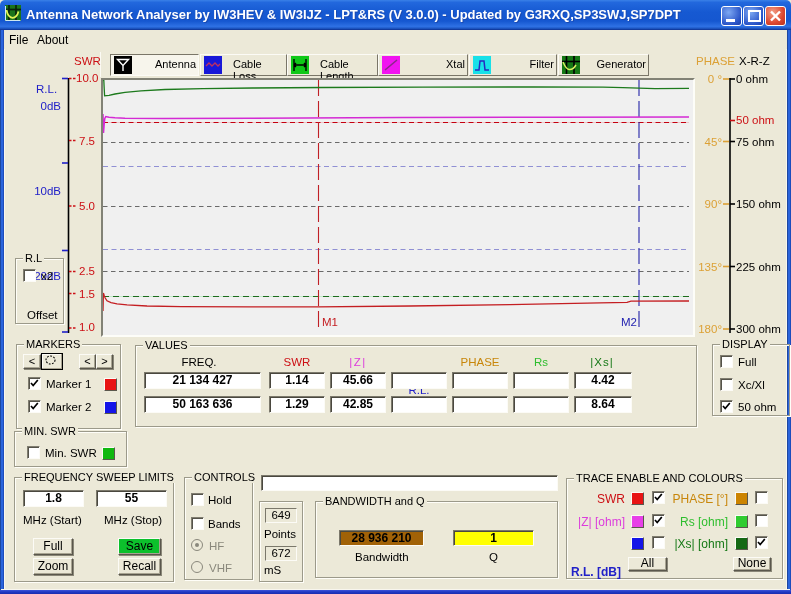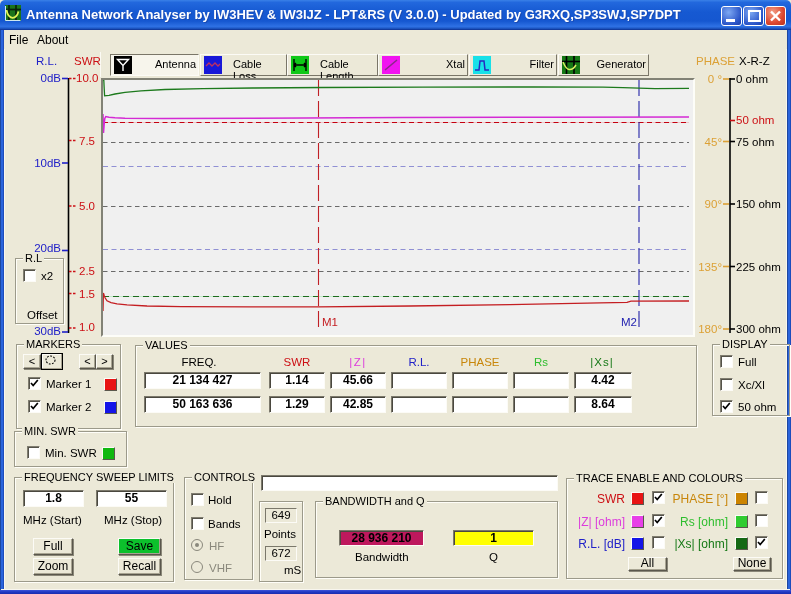--- a/index.html
+++ b/index.html
@@ -16,21 +16,21 @@
 .gt{position:absolute;top:-6px;left:7px;background:#ECE9D8;padding:0 2px;font-size:11px;line-height:11px;white-space:nowrap;}
 .btn{background:#ECE9D8;border:1px solid;border-color:#fcfbf6 #5a574c #5a574c #fcfbf6;box-shadow:inset -1px -1px 0 #a8a492,1px 1px 0 #8a8778;font-size:12px;text-align:center;color:#000;}
 .inp{background:#fff;border:1px solid;border-color:#7b786b #fcfbf6 #fcfbf6 #7b786b;box-shadow:inset 1px 1px 0 #4a483f;font-weight:bold;font-size:12px;text-align:center;}
 .cb{width:11px;height:11px;background:#fff;border:1px solid;border-color:#807d70 #fcfbf6 #fcfbf6 #807d70;box-shadow:inset 1px 1px 0 #55534a;}
 .cbl{font-size:11.5px;white-space:nowrap;}
 .sq{width:11px;height:11px;border:1px solid;border-color:#fcfbf6 #5a574c #5a574c #fcfbf6;}
 .tbtn{top:54px;height:20px;background:#ECE9D8;border:1px solid;border-color:#fcfbf6 #7a7668 #7a7668 #fcfbf6;font-size:12px;}
 .ticon{position:absolute;left:3px;top:1px;width:18px;height:18px;}
 .tlabel{position:absolute;right:2px;top:3px;font-size:11px;margin-left:32px;}
 svg{display:block;}
-.rl{color:#2121C8;}.red{color:#CC0f14;}.org{color:#C8860a;}.org2{color:#dca136;}.mag{color:#DC3CDC;}.grn{color:#2ebe2e;}.dgrn{color:#157815;}
+.rl{color:#2121C8;margin-top:28px;}.red{color:#CC0f14;}.org{color:#C8860a;}.org2{color:#dca136;}.mag{color:#DC3CDC;}.grn{color:#2ebe2e;}.dgrn{color:#157815;}
 .axlab{font-size:11.5px;white-space:nowrap;position:absolute;}
 </style></head>
 <body>
 <div id="win">
 
  <div class="ab side" style="left:0;top:29px;width:4px;height:561px;"></div>
  <div class="ab side" style="right:0;top:29px;width:4px;height:561px;"></div>
  <div class="ab" style="left:4px;top:29px;width:1px;height:560px;background:#f8f6ee;"></div>
  <div class="ab" style="left:786px;top:29px;width:1px;height:560px;background:#f8f6ee;"></div>
  <div class="ab" style="left:1px;top:589px;width:789px;height:1px;background:#f8f6ee;"></div>
@@ -313,28 +313,28 @@
       </div>
   <div class="ab cbl" style="left:24px;top:62px;color:#8a887c;">HF</div>
   <div class="ab" style="left:6px;top:83px;width:10px;height:10px;border-radius:50%;border:1px solid #8a887c;background:#ECE9D8;"></div>
   <div class="ab cbl" style="left:24px;top:84px;color:#8a887c;">VHF</div>
  </div>
 
  <div class="ab gb" style="left:259px;top:501px;width:42px;height:79px;">
   <div class="ab" style="left:5px;top:6px;width:30px;height:13px;border:1px solid;border-color:#7b786b #fcfbf6 #fcfbf6 #7b786b;text-align:center;font-size:11.5px;line-height:13px;">649</div>
   <div class="ab cbl" style="left:4px;top:26px;">Points</div>
   <div class="ab" style="left:5px;top:44px;width:30px;height:13px;border:1px solid;border-color:#7b786b #fcfbf6 #fcfbf6 #7b786b;text-align:center;font-size:11.5px;line-height:13px;">672</div>
-  <div class="ab cbl" style="left:24px;top:62px;text-align:right;">mS</div>
+  <div class="ab cbl" style="left:4px;top:62px;text-align:right;">mS</div>
  </div>
 
  <div class="ab" style="left:261px;top:475px;width:295px;height:14px;background:#fff;border:1px solid;border-color:#7b786b #fcfbf6 #fcfbf6 #7b786b;box-shadow:inset 1px 1px 0 #4a483f;"></div>
 
  <div class="ab gb" style="left:315px;top:501px;width:241px;height:75px;">
   <div class="gt">BANDWIDTH and Q</div>
-  <div class="ab inp" style="left:23px;top:28px;width:83px;height:14px;line-height:14px;background:#be185d;">28 936 210</div>
+  <div class="ab inp" style="left:23px;top:28px;width:83px;height:14px;line-height:14px;background:#a16207;">28 936 210</div>
   <div class="ab inp" style="left:137px;top:28px;width:79px;height:14px;line-height:14px;background:#ffff00;">1</div>
   <div class="ab cbl" style="left:39px;top:49px;">Bandwidth</div>
   <div class="ab cbl" style="left:173px;top:49px;">Q</div>
  </div>
 
  <div class="ab gb" style="left:566px;top:478px;width:215px;height:99px;">
   <div class="gt">TRACE ENABLE AND COLOURS</div>
   <div class="ab cbl red" style="left:0;top:13px;width:58px;text-align:right;font-size:12px;">SWR</div>
   <div class="ab sq" style="left:64px;top:13px;background:#e81414;"></div>
   <div class="ab cb" style="left:85px;top:12px;">
@@ -348,21 +348,21 @@
   <div class="ab cbl mag" style="left:0;top:36px;width:58px;text-align:right;font-size:12px;">|Z| [ohm]</div>
   <div class="ab sq" style="left:64px;top:36px;background:#e840e8;"></div>
   <div class="ab cb" style="left:85px;top:35px;">
         <svg width="11" height="11">
           <path d="M2 5 L4.2 7.5 L8.8 2" stroke="#000" stroke-width="1.7" fill="none"></path>
         </svg>
       </div>
   <div class="ab cbl grn" style="left:103px;top:36px;width:58px;text-align:right;font-size:12px;">Rs [ohm]</div>
   <div class="ab sq" style="left:168px;top:36px;background:#30cc30;"></div>
   <div class="ab cb" style="left:188px;top:35px;"></div>
-  <div class="ab cbl rl" style="left:0;top:58px;width:58px;text-align:right;font-size:12px;">R.L. [dB]</div>
+  <div class="ab cbl rl" style="left:0;top:58px;width:58px;text-align:center;font-size:12px;font-weight:bold;">R.L. [dB]</div>
   <div class="ab sq" style="left:64px;top:58px;background:#1414e8;"></div>
   <div class="ab cb" style="left:85px;top:57px;"></div>
   <div class="ab cbl dgrn" style="left:103px;top:58px;width:58px;text-align:right;font-size:12px;">|Xs| [ohm]</div>
   <div class="ab sq" style="left:168px;top:58px;background:#156815;"></div>
   <div class="ab cb" style="left:188px;top:57px;">
         <svg width="11" height="11">
           <path d="M2 5 L4.2 7.5 L8.8 2" stroke="#000" stroke-width="1.7" fill="none"></path>
         </svg>
       </div>
   <div class="ab btn" style="left:61px;top:78px;width:37px;height:12px;line-height:11px;">All</div>

